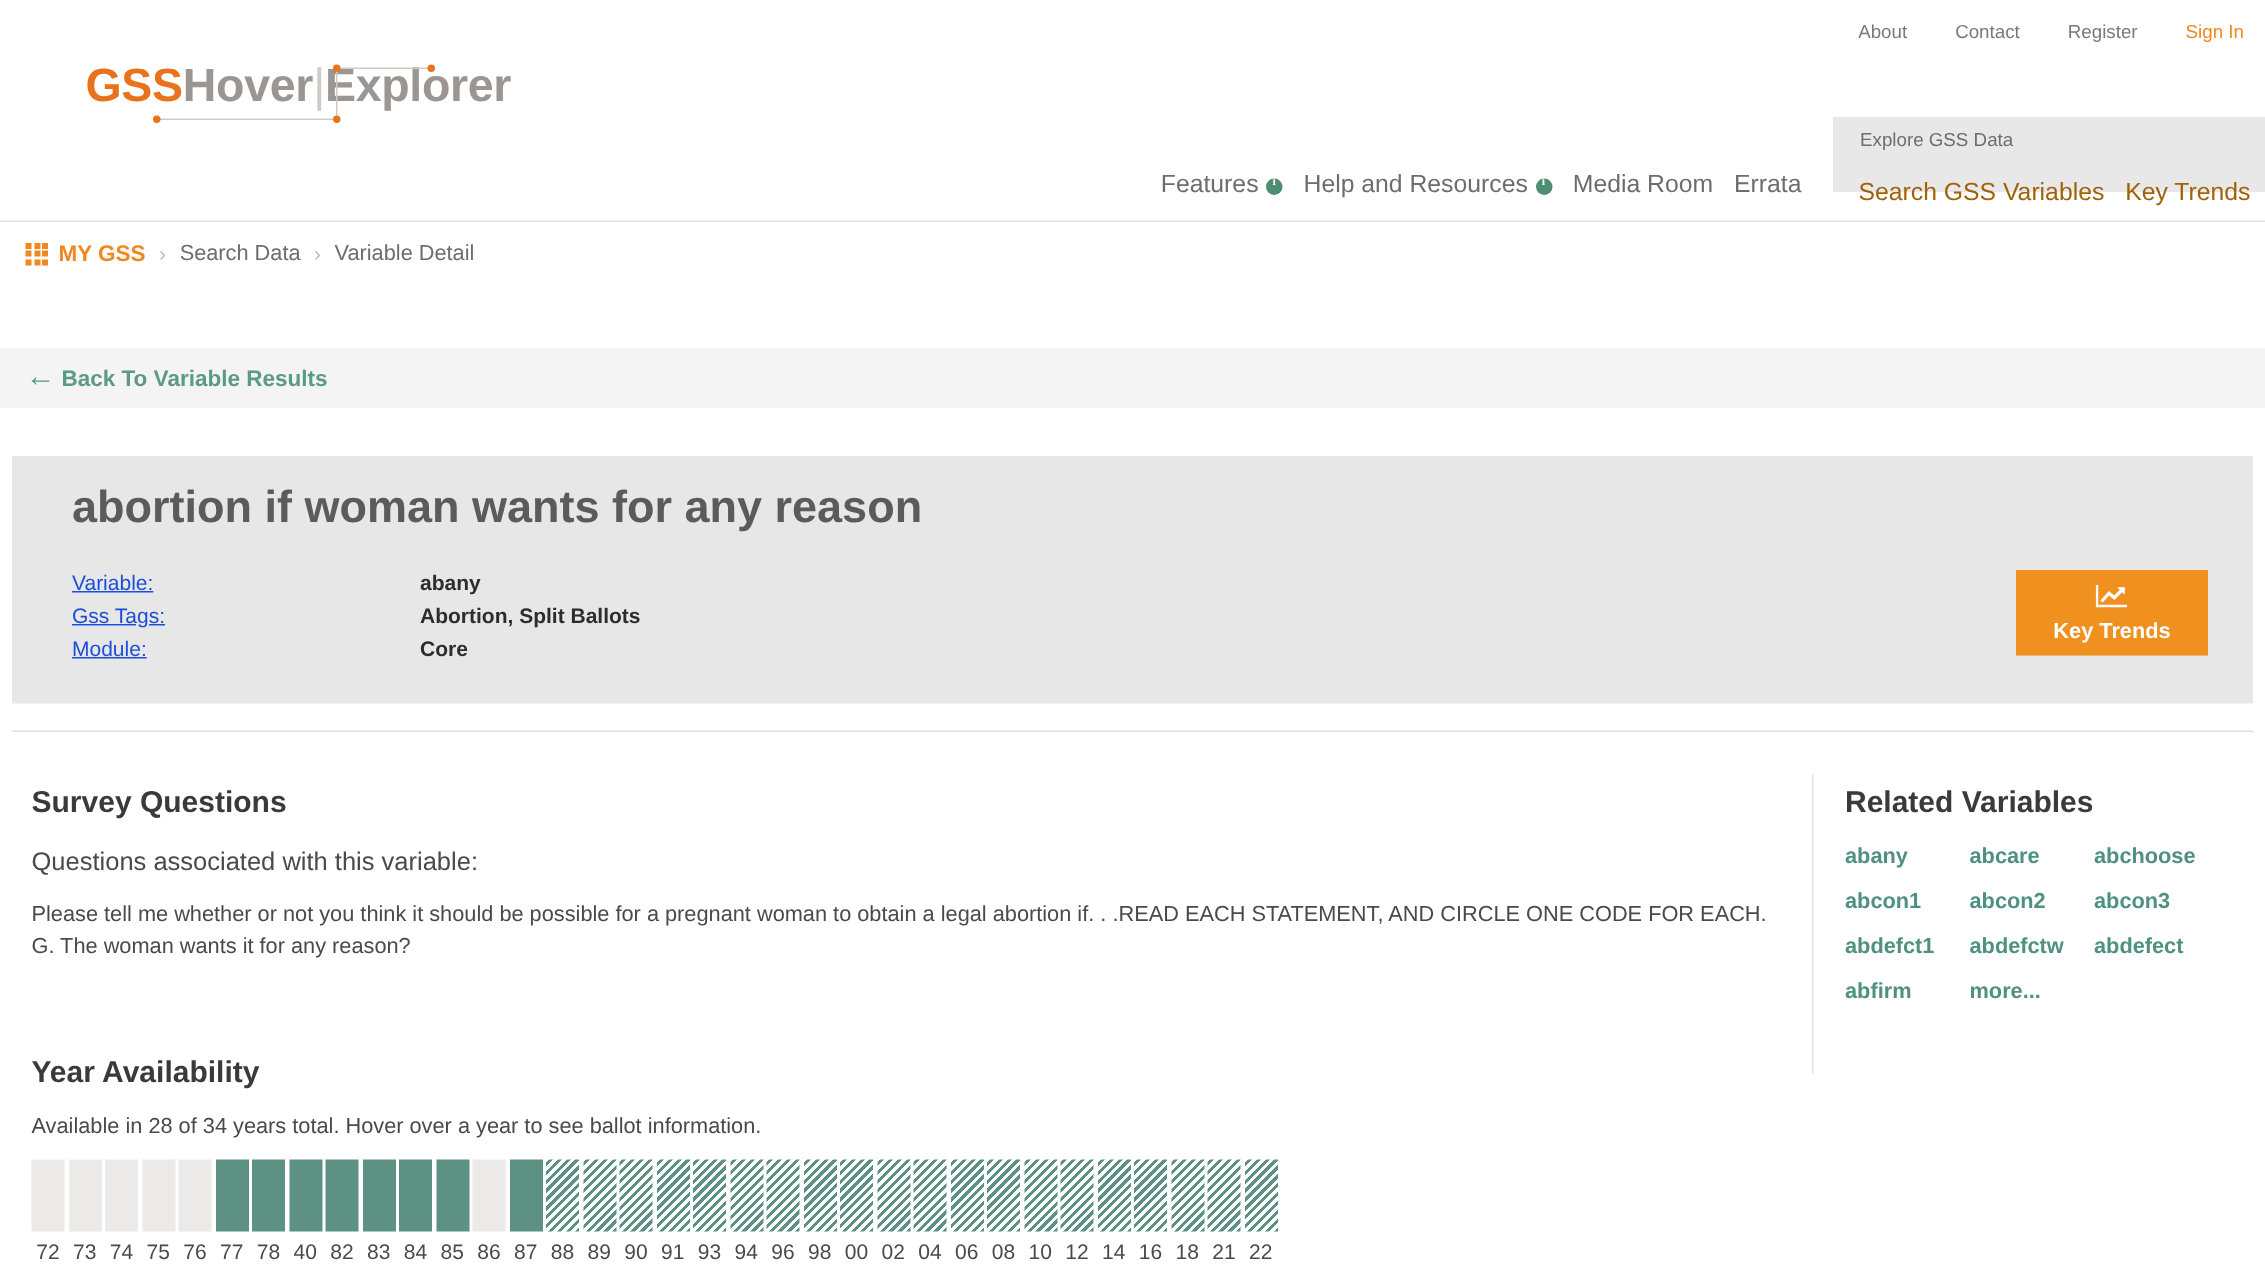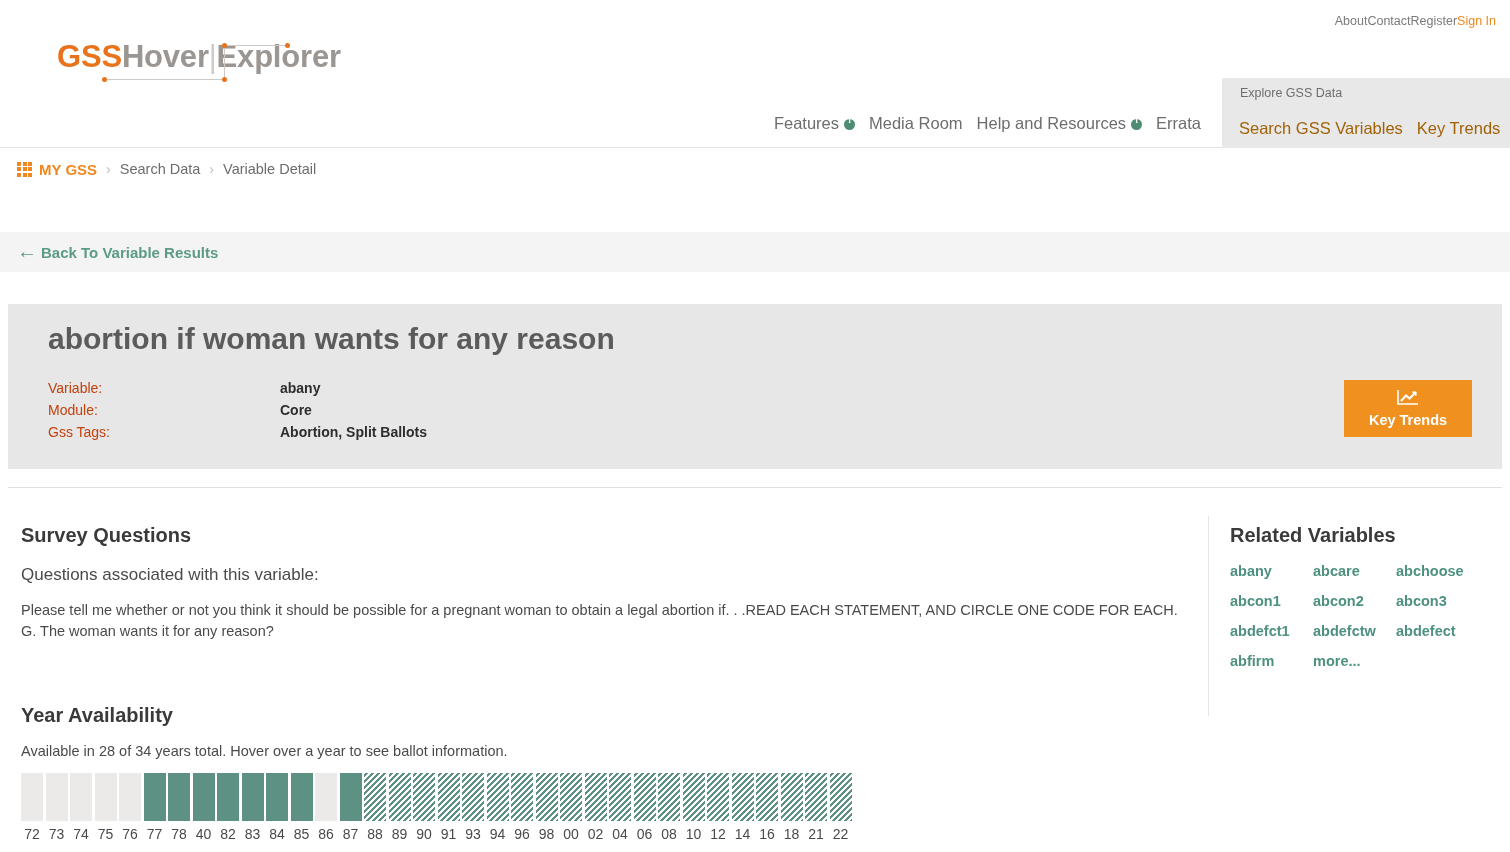--- a/index.html
+++ b/index.html
@@ -9,21 +9,21 @@
     font-family:"Liberation Sans", sans-serif;
     background:#ffffff;
     color:#4a4a4a;
     overflow:hidden;
     position:relative;
   }
 
   
   .utility {
     position:absolute; top:14px; right:14px;
-    display:flex; gap:0; align-items:center;
+    display:flex; gap:32px; align-items:center;
     font-size:12.5px;
   }
   .utility a { color:#7a7a7a; text-decoration:none; }
   .utility a.signin { color:#f0881f; }
 
   
   .logo {
     position:absolute; left:57px; top:33px;
     height:48px; width:260px;
   }
@@ -61,21 +61,21 @@
   .info-dot {
     display:inline-block; width:11px; height:11px; border-radius:50%;
     background:#4e8c73; position:relative; top:1px;
   }
   .info-dot::after {
     content:"i"; position:absolute; left:0; right:0; top:-3px;
     font-size:8px; color:#fff; text-align:center; font-weight:bold;
     font-family:"Liberation Serif", serif;
   }
   .dropdown-panel {
-    position:absolute; left:1222px; top:78px; width:288px; height:70px;
+    position:absolute; left:1222px; top:78px; width:288px; height:50px;
     background:#e8e8e8;
   }
   .dropdown-label {
     position:absolute; left:18px; top:8px;
     font-size:12.5px; color:#6d6d6d;
   }
   .dropdown-items {
     position:absolute; left:10px; top:30px; height:40px;
     display:flex; align-items:center; font-size:16.5px; color:#a16207;
   }
@@ -112,21 +112,21 @@
   .hero {
     position:absolute; left:8px; top:304px; width:1494px; height:165px;
     background:#e7e7e7;
   }
   .hero-title {
     position:absolute; left:40px; top:18px;
     font-size:30px; font-weight:bold; color:#5b5b5b;
   }
   .meta { position:absolute; left:40px; top:76px; }
   .meta-row { display:flex; height:22px; align-items:baseline; font-size:14px; }
-  .meta-key { width:232px; color:#c2410c; }
+  .meta-key { width:232px; color:#1d4ed8;text-decoration:underline; }
   .meta-val { font-weight:bold; color:#2d2d2d; }
   .key-trends-btn {
     position:absolute; right:30px; top:76px;
     width:128px; height:57px; background:#f0911f;
     color:#fff; text-align:center; cursor:pointer;
     display:flex; flex-direction:column; align-items:center;
     justify-content:center; gap:2px;
   }
   .key-trends-btn .kt-label { font-size:14.5px; font-weight:bold; }
 
@@ -200,25 +200,25 @@
   <span class="dot" style="left:165px; top:44px;"></span>
 </div>
 
 <div class="nav-wrap">
   <div class="nav-items">
     <div class="nav-item">
       <span>Features</span>
       <span class="info-dot"></span>
     </div>
     <div class="nav-item">
-      <span>Media Room</span>
-    </div>
-    <div class="nav-item">
       <span>Help and Resources</span>
       <span class="info-dot"></span>
+    </div>
+    <div class="nav-item">
+      <span>Media Room</span>
     </div>
     <div class="nav-item">
       <span>Errata</span>
     </div>
     <div style="width:288px;"></div>
   </div>
 </div>
 
 <div class="dropdown-panel">
   <div class="dropdown-label">Explore GSS Data</div>
@@ -257,26 +257,26 @@
 </div>
 
 <div class="hero">
   <div class="hero-title">abortion if woman wants for any reason</div>
   <div class="meta">
     <div class="meta-row">
       <span class="meta-key">Variable:</span>
       <span class="meta-val">abany</span>
     </div>
     <div class="meta-row">
+      <span class="meta-key">Gss Tags:</span>
+      <span class="meta-val">Abortion, Split Ballots</span>
+    </div>
+    <div class="meta-row">
       <span class="meta-key">Module:</span>
       <span class="meta-val">Core</span>
-    </div>
-    <div class="meta-row">
-      <span class="meta-key">Gss Tags:</span>
-      <span class="meta-val">Abortion, Split Ballots</span>
     </div>
   </div>
   <div class="key-trends-btn">
     <span>
       <svg width="22" height="17" viewBox="0 0 22 17" aria-hidden="true">
         <path d="M1 1 L1 15 L21 15" fill="none" stroke="#ffffff" stroke-width="1.6"></path>
         <path d="M4 12 L9 6.5 L12.5 9.5 L19 3" fill="none" stroke="#ffffff" stroke-width="2.2" stroke-linejoin="miter"></path>
         <path d="M15 3 L19 3 L19 7" fill="#ffffff" stroke="#ffffff" stroke-width="1"></path>
       </svg>
     </span>

